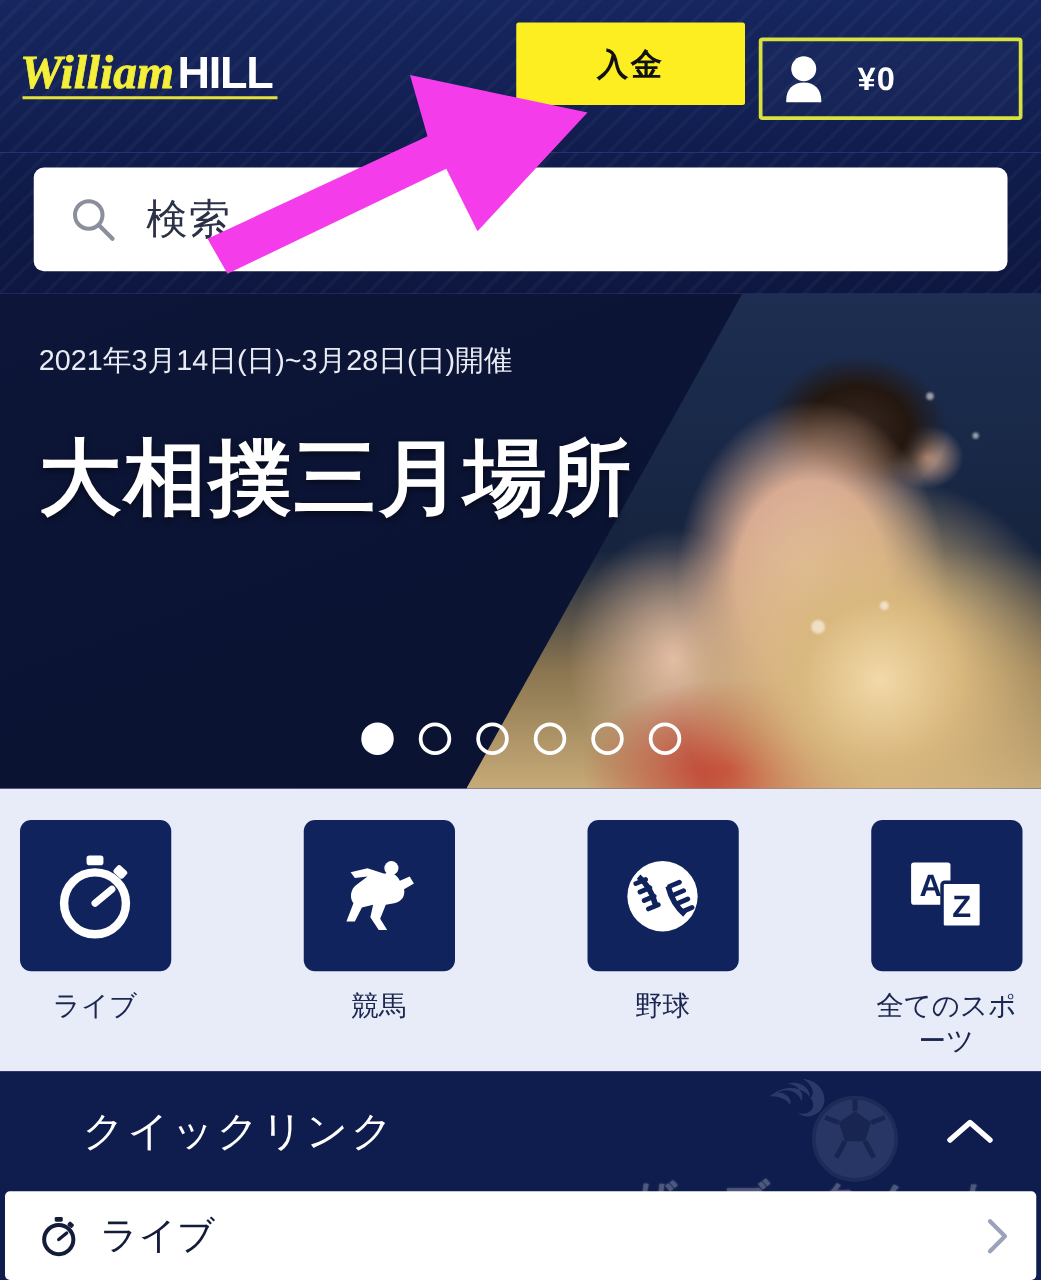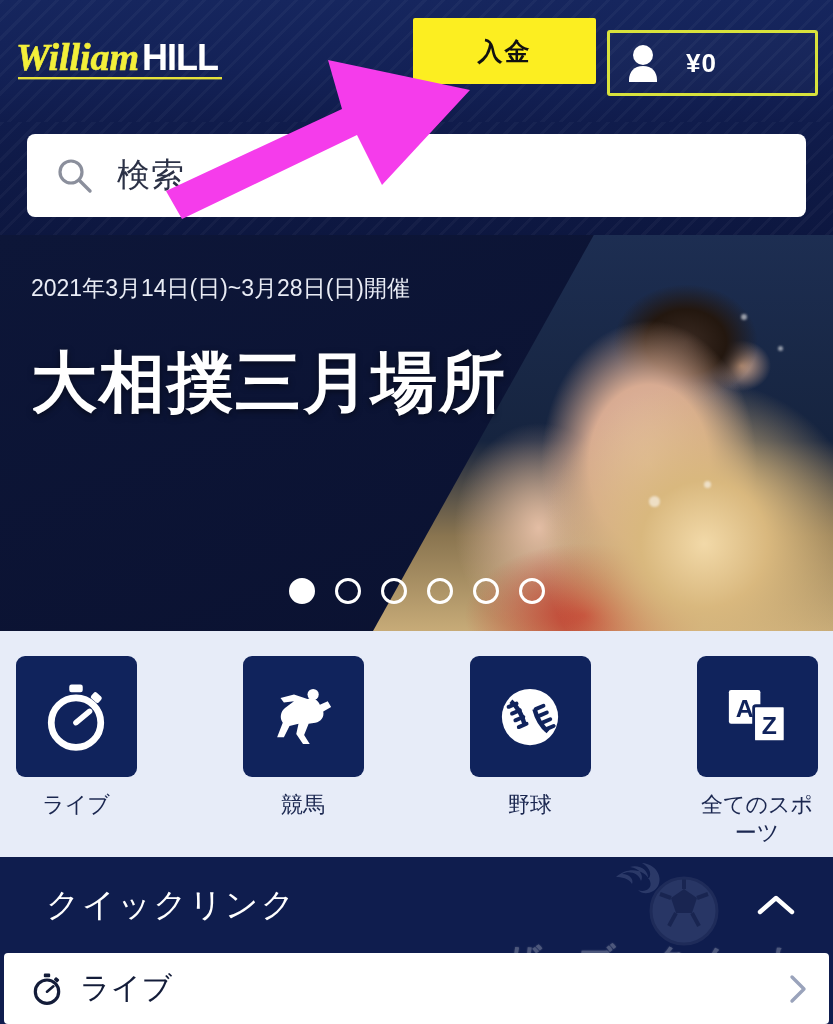--- a/index.html
+++ b/index.html
@@ -116,21 +116,21 @@
     width:121px; height:121px; background:#10235c; border-radius:9px;
     display:flex; align-items:center; justify-content:center;
   }
   .sport-label {
     margin-top:14px; font-size:22px; color:#1b2750; text-align:center; line-height:1.25;
   }
 
   
   .quick {
     position:absolute; left:0; top:857px; width:833px; height:167px;
-    background:#0f1d4e; overflow:hidden;
+    background:#0f1d4e; overflow:hidden;padding-left:20px;
   }
   .quick-head {
     position:relative; height:96px; display:flex; align-items:center;
   }
   .quick-title {
     margin-left:46px; color:#fff; font-size:33px; letter-spacing:2px;
   }
   .fireball { position:absolute; right:97px; top:2px; width:130px; height:92px; opacity:.55; }
   .chev-up { position:absolute; right:38px; top:36px; width:38px; height:24px; cursor:pointer; }
 

